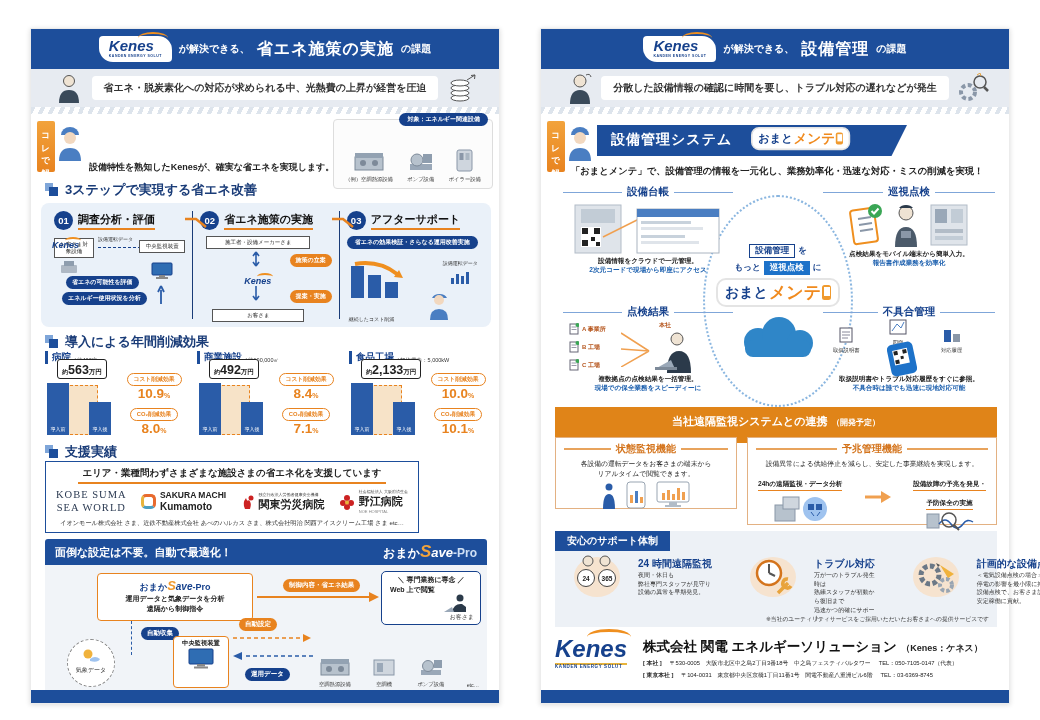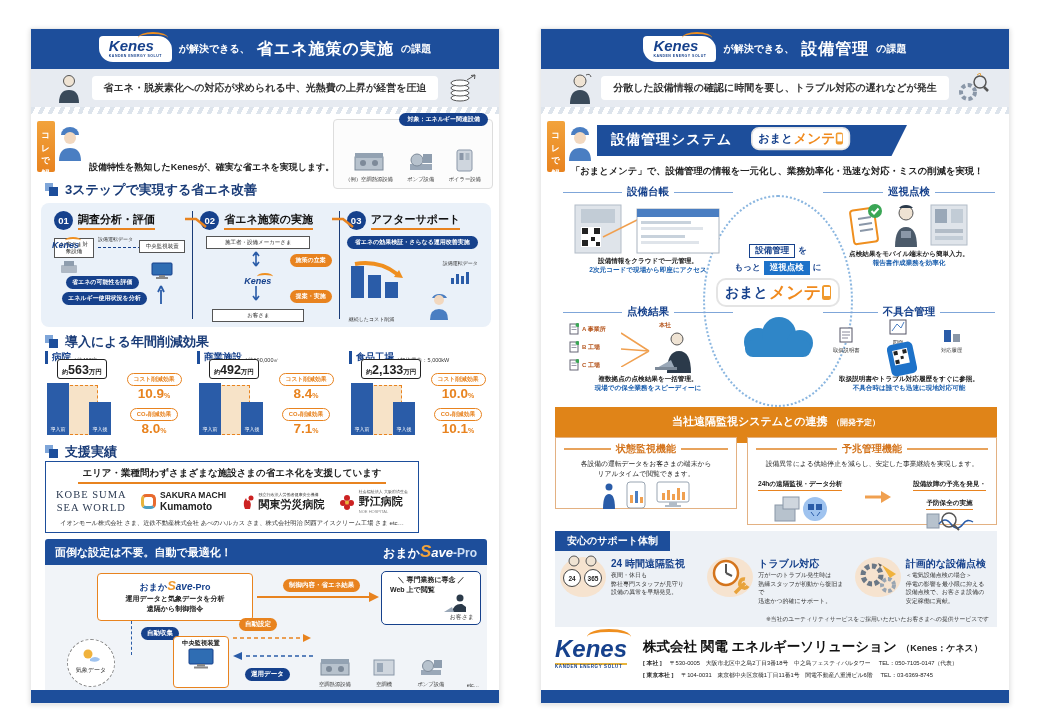--- a/index.html
+++ b/index.html
@@ -96,21 +96,21 @@
 .omato .ph{display:inline-block;width:9px;height:15px;background:#f09a2e;border-radius:2.5px;position:relative}
 .omato .ph:after{content:"";position:absolute;left:1.5px;top:2px;width:6px;height:9px;background:#fff}
 .linkbar{position:absolute;background:#e08418;color:#fff;text-align:center;font-weight:800}
 .fbx{position:absolute;background:#fff;border:1px solid #e3b182}
 .fbh{display:flex;align-items:center;gap:5px;font-weight:800;font-size:10px;color:#d4741c;white-space:nowrap;padding:4px 8px 0}
 .fbh:before,.fbh:after{content:"";flex:1;height:1.5px;background:#e8a35c}
 .fbt{font-size:6.8px;color:#222;text-align:center;line-height:1.4;margin-top:3px}
 .ulab{font-size:6.6px;font-weight:800;color:#222;border-bottom:1.5px solid #e8831f;display:inline-block;padding-bottom:1px;white-space:nowrap}
 .spanel{position:absolute;background:#edf1f6}
 .stab{position:absolute;top:0;left:0;background:#1d4e9b;color:#fff;font-weight:800;font-size:10px;padding:3px 12px}
-.sup{flex:1;display:flex;gap:5px;padding:0 5px}
+.sup{flex:1;display:flex;gap:18px;padding:0 19px}
 .supicon{width:46px;height:40px;background:#f6e3cf;border-radius:50%;flex:0 0 46px;position:relative}
 .supt{font-size:10px;font-weight:800;color:#16418c;white-space:nowrap}
 .supx{font-size:6px;color:#333;line-height:1.45}
 .badge{position:absolute;width:18px;height:18px;border-radius:50%;background:#fff;border:1.5px solid #444;font-size:6.5px;font-weight:800;display:flex;align-items:center;justify-content:center}
 .note{position:absolute;right:8px;bottom:3px;font-size:5.8px;color:#333;white-space:nowrap}
 .bbar{position:absolute;left:0;bottom:0;width:100%;height:13px;background:#1d4e9b}
 .kfoot{font-style:italic;font-weight:800;color:#16418c;font-size:24px;position:relative;line-height:1}
 .kfoot em{position:absolute;top:-8px;right:-4px;width:44px;height:16px;border-top:3px solid #ef8f1f;border-radius:50%}
 .kfoot .ksub2{display:block;font-style:normal;font-size:4.5px;font-weight:700;letter-spacing:.6px;border-top:2px solid #e8b43c;margin-top:2px}
 .company{font-size:13.5px;font-weight:800;color:#111;white-space:nowrap}

